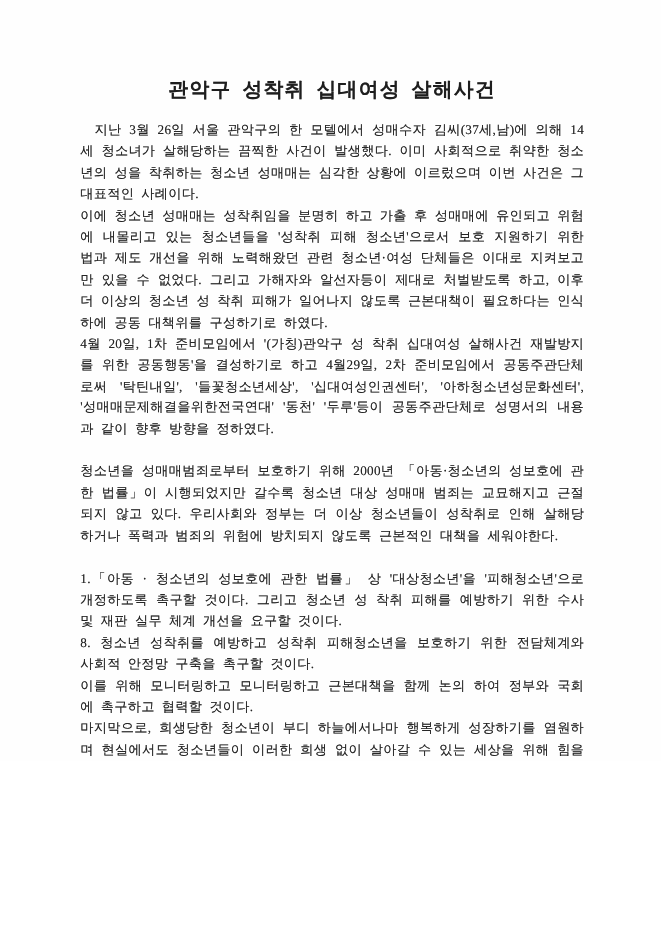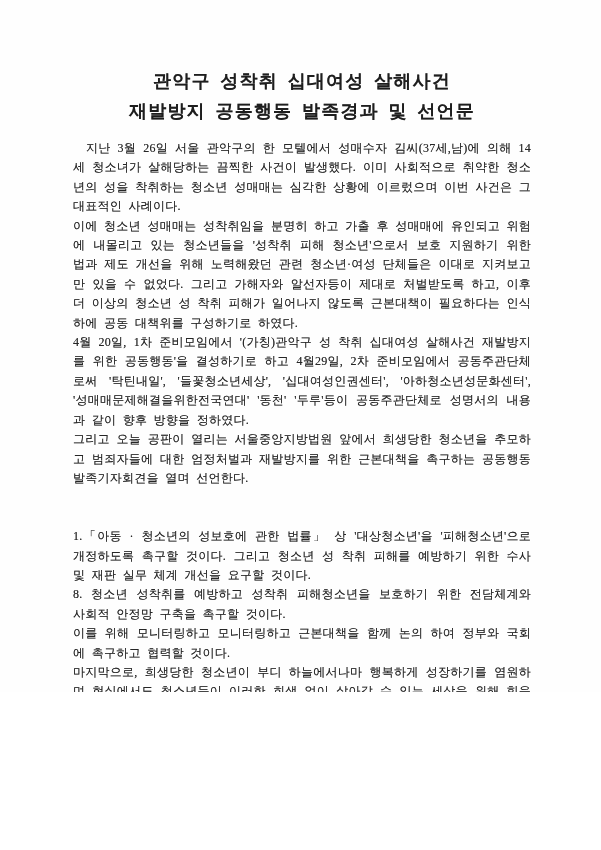--- a/index.html
+++ b/index.html
@@ -48,29 +48,28 @@
     white-space: pre;
     color: #2a2a2a;
   }
 </style>
 </head>
 <body>
 
 <div class="page">
   <h1 class="title">
     <span class="title-line">관악구 성착취 십대여성 살해사건</span>
-    <span class="title-line">재발방지 공동행동 발족경과 및 선언문</span>
   </h1>
 
   <div class="doc-body">
       <div class="para indent">지난 3월 26일 서울 관악구의 한 모텔에서 성매수자 김씨(37세,남)에 의해 14세 청소녀가 살해당하는 끔찍한 사건이 발생했다. 이미 사회적으로 취약한 청소년의 성을 착취하는 청소년 성매매는 심각한 상황에 이르렀으며 이번 사건은 그 대표적인 사례이다.</div>
       <div class="para">이에 청소년 성매매는 성착취임을 분명히 하고 가출 후 성매매에 유인되고 위험에 내몰리고 있는 청소년들을 '성착취 피해 청소년'으로서 보호 지원하기 위한 법과 제도 개선을 위해 노력해왔던 관련 청소년·여성 단체들은 이대로 지켜보고만 있을 수 없었다. 그리고 가해자와 알선자등이 제대로 처벌받도록 하고, 이후 더 이상의 청소년 성 착취 피해가 일어나지 않도록 근본대책이 필요하다는 인식하에 공동 대책위를 구성하기로 하였다.</div>
       <div class="para">4월 20일, 1차 준비모임에서 '(가칭)관악구 성 착취 십대여성 살해사건 재발방지를 위한 공동행동'을 결성하기로 하고 4월29일, 2차 준비모임에서 공동주관단체로써 '탁틴내일', '들꽃청소년세상', '십대여성인권센터', '아하청소년성문화센터', '성매매문제해결을위한전국연대' '동천' '두루'등이 공동주관단체로 성명서의 내용과 같이 향후 방향을 정하였다.</div>
-      <div class="para">그리고 오늘 공판이 열리는 서울중앙지방법원 앞에서 희생당한 청소년을 추모하고 범죄자들에 대한 엄정처벌과 재발방지를 위한 근본대책을 촉구하는 공동행동 발족기자회견을 열며 선언한다.</div>
       <div class="para spacer"></div>
+      <div class="para">청소년을 성매매범죄로부터 보호하기 위해 2000년 「아동·청소년의 성보호에 관한 법률」이 시행되었지만 갈수록 청소년 대상 성매매 범죄는 교묘해지고 근절되지 않고 있다. 우리사회와 정부는 더 이상 청소년들이 성착취로 인해 살해당하거나 폭력과 범죄의 위험에 방치되지 않도록 근본적인 대책을 세워야한다.</div>
       <div class="para spacer"></div>
       <div class="para">1.「아동 · 청소년의 성보호에 관한 법률」 상 '대상청소년'을 '피해청소년'으로 개정하도록 촉구할 것이다. 그리고 청소년 성 착취 피해를 예방하기 위한 수사 및 재판 실무 체계 개선을 요구할 것이다.</div>
       <div class="para">8. 청소년 성착취를 예방하고 성착취 피해청소년을 보호하기 위한 전담체계와 사회적 안정망 구축을 촉구할 것이다.</div>
       <div class="para">이를 위해 모니터링하고 모니터링하고 근본대책을 함께 논의 하여 정부와 국회에 촉구하고 협력할 것이다.</div>
       <div class="para">마지막으로, 희생당한 청소년이 부디 하늘에서나마 행복하게 성장하기를 염원하며 현실에서도 청소년들이 이러한 희생 없이 살아갈 수 있는 세상을 위해 힘을 모아나갈 것이다.</div>
     </div>
 
   <div class="doc-date">2015.  5.  20</div>
 
 </div>

